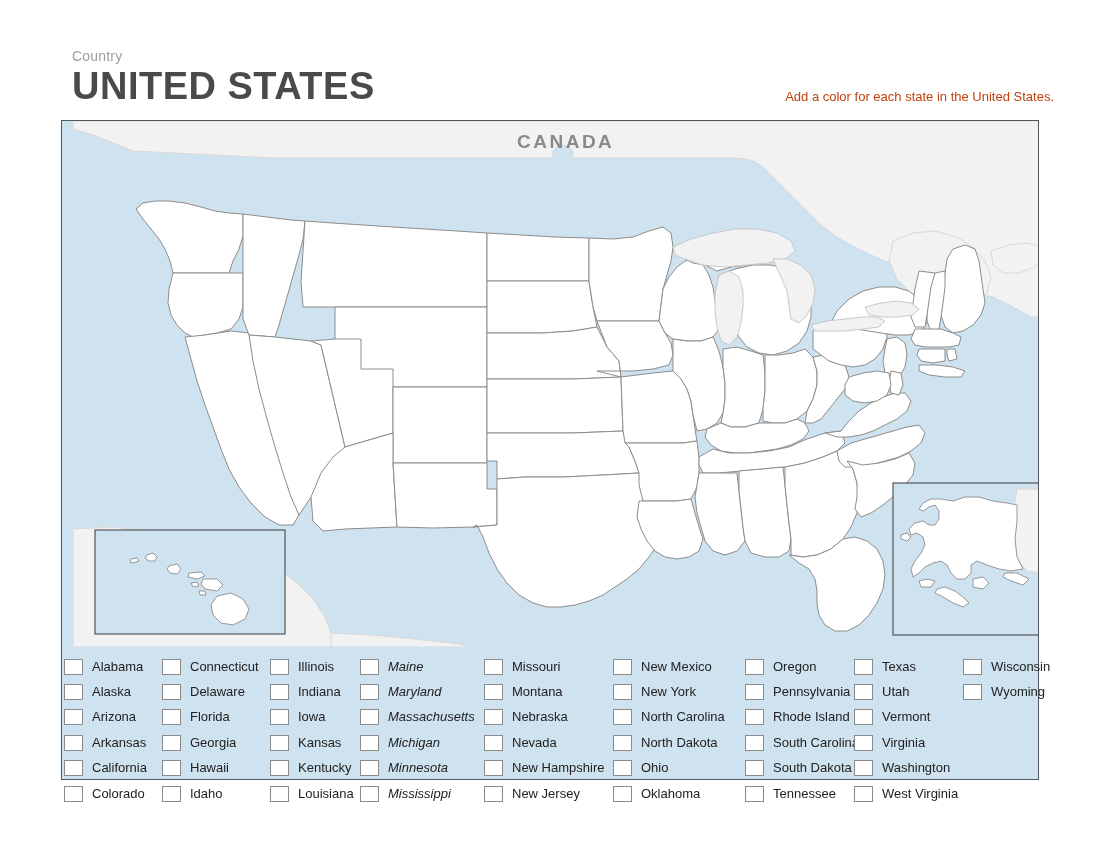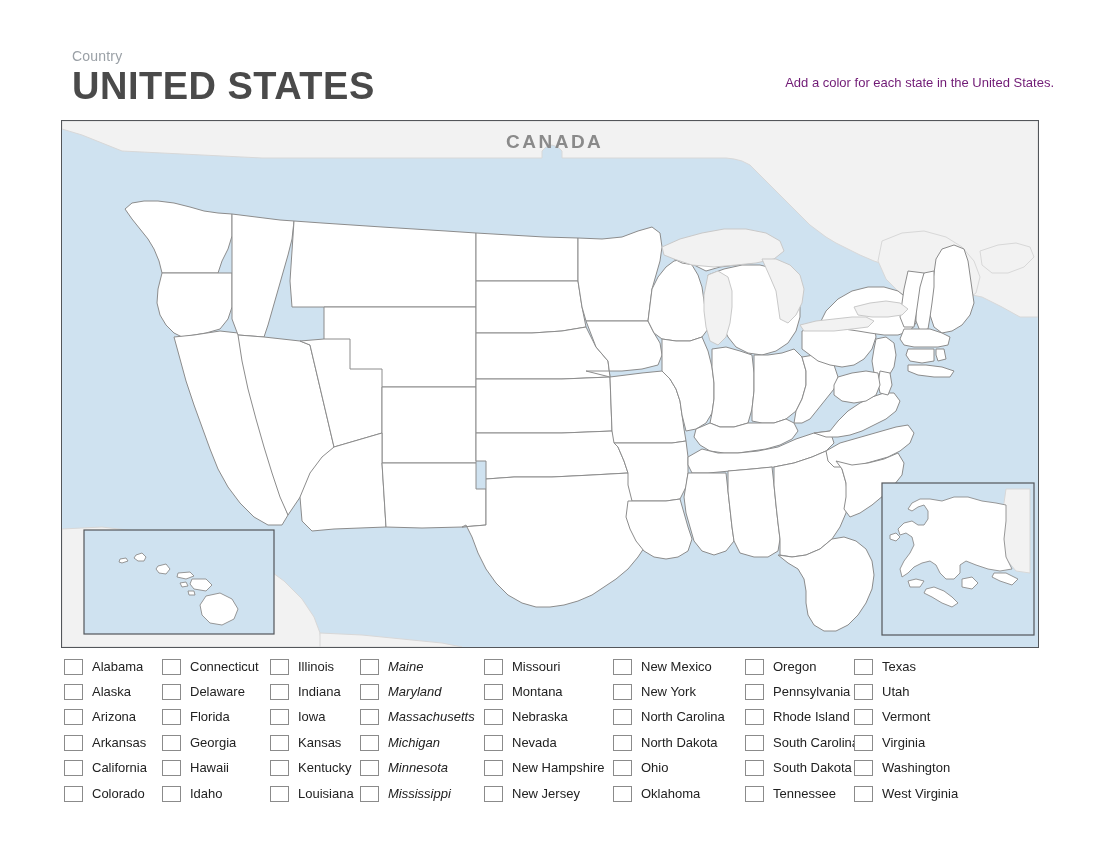--- a/index.html
+++ b/index.html
@@ -34,35 +34,36 @@
     font-size: 38px;
     font-weight: bold;
     color: #4a4a4a;
     letter-spacing: 0.5px;
     line-height: 42px;
     margin-top: 1px;
     white-space: nowrap;
   }
   .hdr-right {
     position: absolute;
-    right: 0; top: 26px;
+    right: 0; top: 40px;
     text-align: right;
     font-size: 13px;
-    color: #701a75;
+    color: #c2410c;
     line-height: 18px;
   }
 
   
   .map-frame {
     position: absolute;
     left: 61px; top: 120px;
-    width: 978px; height: 528px;
+    width: 978px; height: 660px;
     border: 1px solid #53565a;
     background: #cfe2f0;
     overflow: hidden;
+    padding-left: 11px;
   }
   .map-frame svg { display: block; }
 
   
   .legend {
     position: absolute;
     left: 61px; top: 654px;
     width: 1000px; height: 160px;
   }
   .legend-col {
@@ -576,15 +577,25 @@
         </div>
         <div class="legend-item">
           <div class="swatch"></div>
           <span class="legend-label">Washington</span>
         </div>
         <div class="legend-item">
           <div class="swatch"></div>
           <span class="legend-label">West Virginia</span>
         </div>
       </div>
+      <div class="legend-col" style="left: 902px; width: 98px;">
+        <div class="legend-item">
+          <div class="swatch"></div>
+          <span class="legend-label">Wisconsin</span>
+        </div>
+        <div class="legend-item">
+          <div class="swatch"></div>
+          <span class="legend-label">Wyoming</span>
+        </div>
+      </div>
     </div>
 
 </div>
 
 </body></html>

